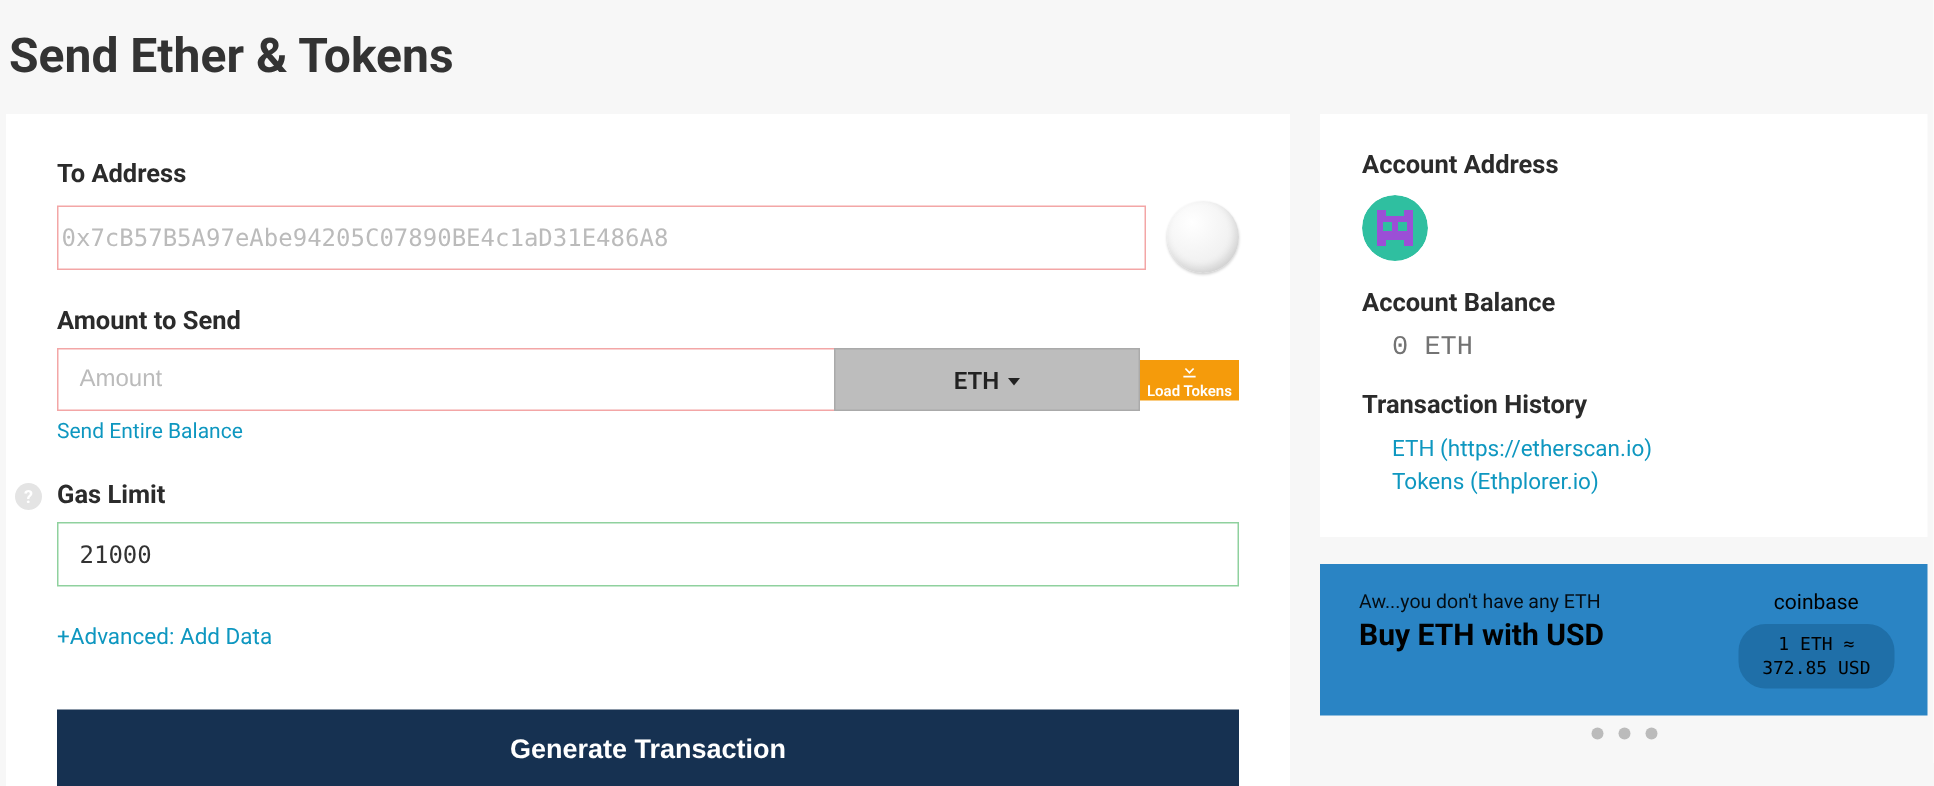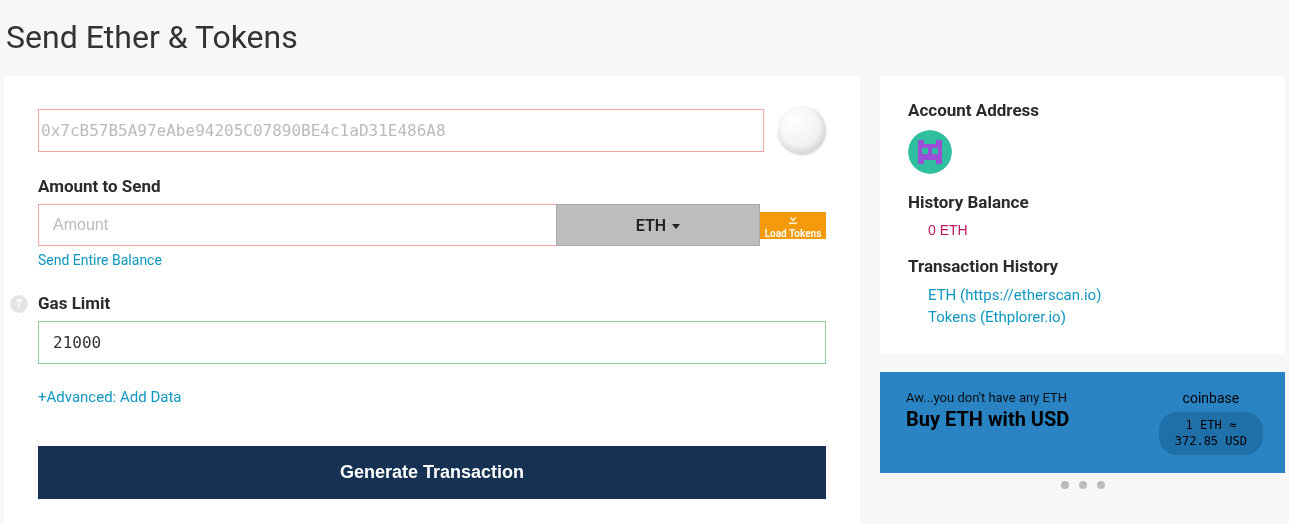--- a/index.html
+++ b/index.html
@@ -1,17 +1,17 @@
 <!DOCTYPE html>
 <html><head>
 <meta charset="utf-8">
 <style>
 * { box-sizing: border-box; margin: 0; padding: 0; }
 body { font-family: -apple-system, BlinkMacSystemFont, "Segoe UI", Roboto, Helvetica, Arial, sans-serif; background: #f7f7f7; width: 1289px; color: #333; }
-.page-title { font-size: 32px; font-weight: 400; color: #333; padding: 18px 0 20px 6px; }
+.page-title { font-size: 32px; font-weight: 700; color: #333; padding: 18px 0 20px 6px; }
 .wrap { display: flex; gap: 20px; padding: 0 4px; }
 .left-panel { background: #fff; width: 856px; padding: 30px 34px 36px; }
 .right-panel { width: 405px; display: flex; flex-direction: column; gap: 18px; }
 .card { background: #fff; padding: 24px 28px 28px; }
 .label { font-size: 17px; font-weight: 700; color: #2b2b2b; margin-bottom: 8px; }
 .addr-row { display: flex; align-items: center; gap: 14px; margin-bottom: 22px; }
 .input-red { flex: 1; border: 1px solid #f3a6a6; padding: 11px 2px; font-size: 16px; color: #333; font-family: "Menlo","Consolas",monospace; }
 .input-red::placeholder { color: #bbb; }
 .identicon { width: 48px; height: 48px; border-radius: 50%; background: radial-gradient(circle at 35% 30%, #fff, #e8e8e8); box-shadow: inset -2px -3px 6px rgba(0,0,0,0.12), 0 1px 2px rgba(0,0,0,0.2); }
 .amt-row { display: flex; align-items: center; }
@@ -25,21 +25,21 @@
 .link { color: #0e97c0; font-size: 14px; cursor: pointer; display: inline-block; margin-top: 6px; }
 .gas-row { margin-top: 24px; position: relative; }
 .help-icon { position: absolute; left: -28px; top: 2px; width: 18px; height: 18px; border-radius: 50%; background: #e4e4e4; color: #fff; font-size: 12px; display: flex; align-items: center; justify-content: center; font-weight: 700; }
 .input-green { width: 100%; border: 1px solid #8fd19e; padding: 11px 14px; font-size: 16px; font-family: "Menlo","Consolas",monospace; color: #333; }
 .adv-link { color: #0e97c0; font-size: 15px; cursor: pointer; display: inline-block; margin-top: 24px; }
 .gen-btn { width: 100%; background: #163151; color: #fff; font-size: 18px; font-weight: 700; padding: 16px; border: none; margin-top: 40px; cursor: pointer; }
 .acct-heading { font-size: 17px; font-weight: 700; color: #2b2b2b; margin-bottom: 10px; }
 .acct-addr-row { display: flex; gap: 12px; align-items: flex-start; }
 .avatar { width: 44px; height: 44px; border-radius: 50%; flex-shrink: 0; }
 .addr-text { font-family: "Menlo","Consolas",monospace; font-size: 15px; color: #222; word-break: break-all; line-height: 1.5; }
-.balance { font-family: Liberation Sans, sans-serif; font-size: 14px; color: #be185d; padding-left: 20px; }
+.balance { font-family: Liberation Mono, monospace; font-size: 18px; color: #737373; padding-left: 20px; }
 .tx-links { padding-left: 20px; display: flex; flex-direction: column; gap: 4px; }
 .tx-link { color: #0e97c0; font-size: 15px; cursor: pointer; }
 .sect-gap { margin-top: 18px; }
 .banner { background: #2a84c4; color: #000000; padding: 18px 22px 18px 26px; display: flex; justify-content: space-between; align-items: flex-start; }
 .banner-left { display: flex; flex-direction: column; gap: 2px; }
 .banner-sub { font-size: 13px; opacity: 0.9; }
 .banner-main { font-size: 20px; font-weight: 700; }
 .banner-right { display: flex; flex-direction: column; align-items: center; gap: 6px; }
 .coin-label { font-size: 14px; }
 .pill { background: #1f6fa8; border-radius: 18px; padding: 6px 16px; text-align: center; font-family: "Menlo","Consolas",monospace; font-size: 12px; line-height: 1.3; }
@@ -47,20 +47,21 @@
 .dot { width: 8px; height: 8px; border-radius: 50%; background: #bbb; }
 </style>
 </head>
 <body>
 
 <h1 class="page-title">Send Ether &amp; Tokens</h1>
 
 <div class="wrap">
   <div class="left-panel">
 
+    <div class="label">To Address</div>
     <div class="addr-row">
       <input class="input-red" type="text" placeholder="0x7cB57B5A97eAbe94205C07890BE4c1aD31E486A8" style="">
       <div class="identicon"></div>
     </div>
 
     <div class="label">Amount to Send</div>
     <div class="amt-row">
       <div class="amt-group">
         <input class="amt-input" type="text" placeholder="Amount" style="">
         <div class="eth-drop">
@@ -95,21 +96,21 @@
         <svg class="avatar" viewBox="0 0 44 44">
           <circle cx="22" cy="22" r="22" fill="#2fbfa0"></circle>
           <rect x="10" y="10" width="24" height="24" fill="#9b4fd6"></rect>
           <rect x="16" y="6" width="12" height="8" fill="#2fbfa0"></rect>
           <rect x="16" y="30" width="12" height="8" fill="#2fbfa0"></rect>
           <rect x="14" y="18" width="6" height="6" fill="#2fbfa0"></rect>
           <rect x="24" y="18" width="6" height="6" fill="#2fbfa0"></rect>
         </svg>
       </div>
 
-      <div class="acct-heading sect-gap">History Balance</div>
+      <div class="acct-heading sect-gap">Account Balance</div>
       <div class="balance">0 ETH</div>
 
       <div class="acct-heading sect-gap">Transaction History</div>
       <div class="tx-links">
         <span class="tx-link">ETH (https://etherscan.io)</span>
         <span class="tx-link">Tokens (Ethplorer.io)</span>
       </div>
     </div>
 
     <div>

